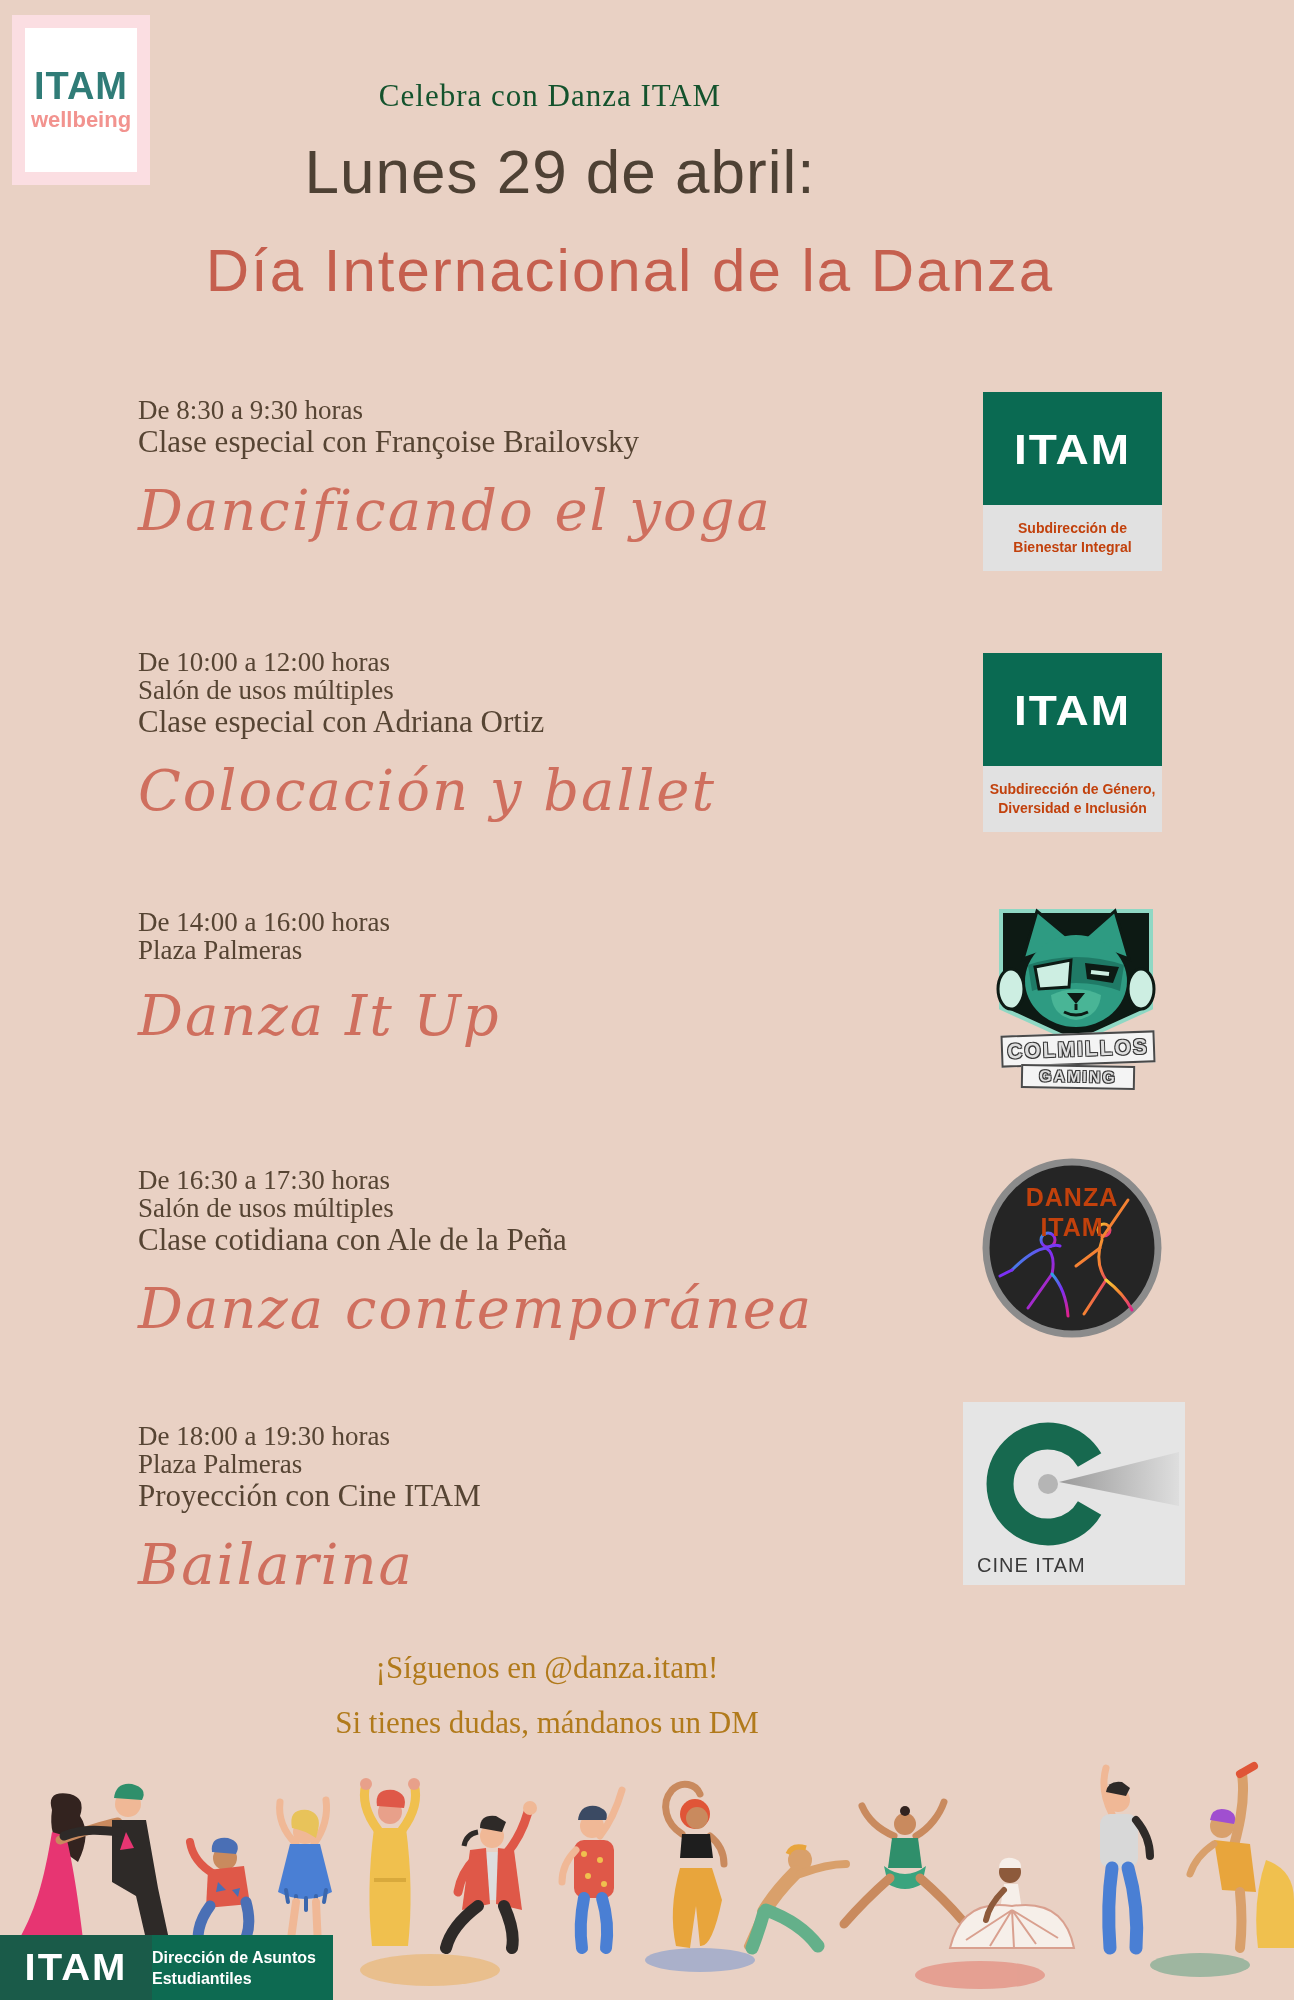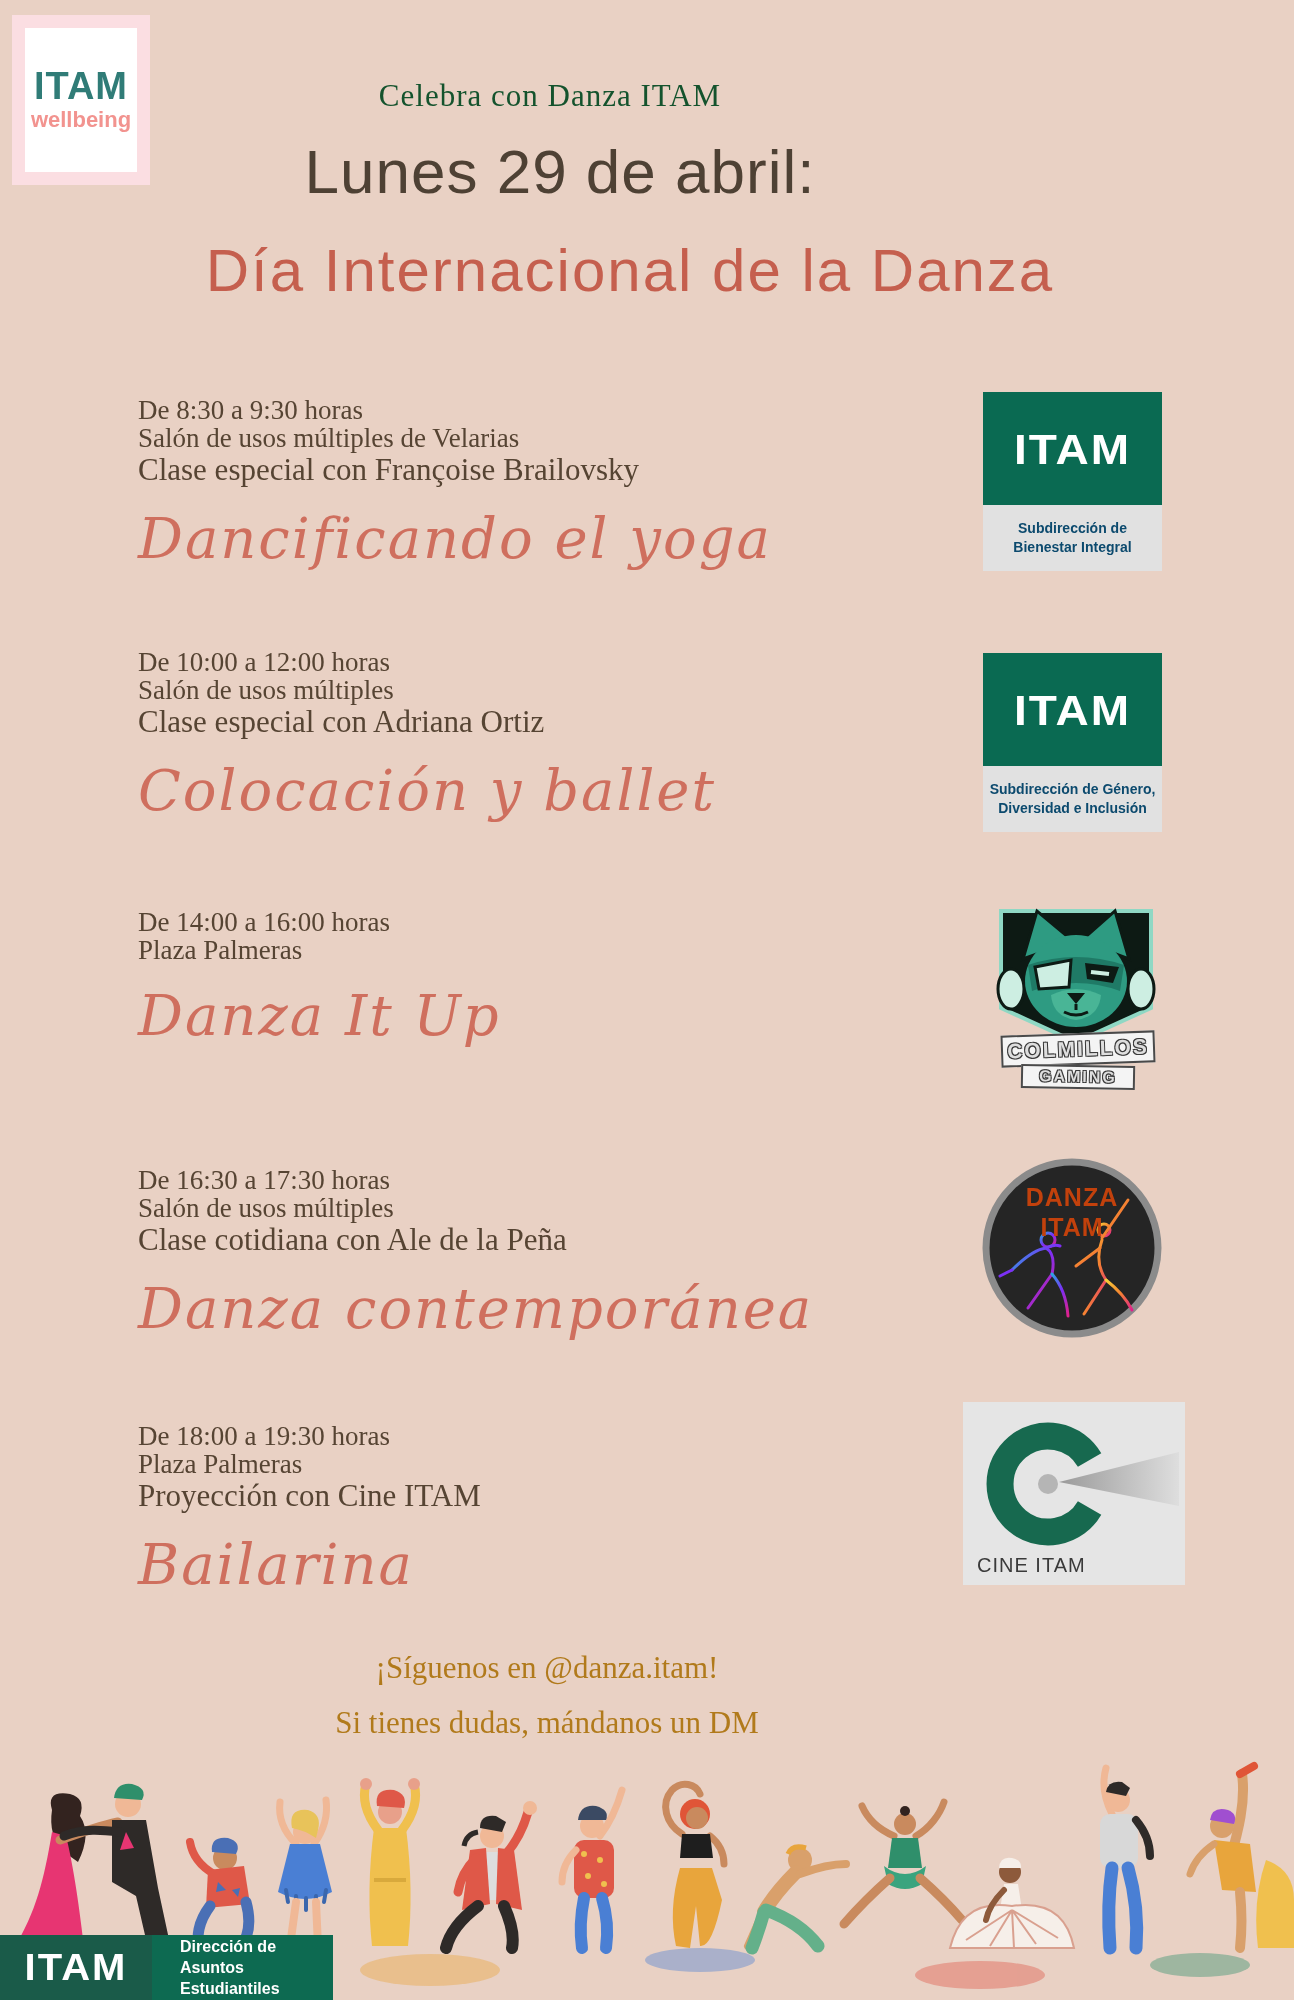--- a/index.html
+++ b/index.html
@@ -43,21 +43,21 @@
     font-size:56px;line-height:60px;color:#cf6f5e;letter-spacing:2px;margin-top:22px;
   }
   
   .itam-logo{position:absolute;left:983px;width:179px;height:179px;}
   .itam-green{height:113px;background:#0a6a52;display:flex;align-items:center;justify-content:center;}
   .itam-word{font-family:"Liberation Sans",sans-serif;font-weight:bold;font-size:46px;
     color:#ffffff;letter-spacing:2px;transform:scaleY(0.92);}
   .itam-gray{height:66px;background:#e1e1e1;display:flex;flex-direction:column;
     align-items:center;justify-content:center;}
   .itam-gray span{font-family:"Liberation Sans",sans-serif;font-size:14px;line-height:19px;
-    color:#0c4a6e;font-weight:bold;}
+    color:#c2410c;font-weight:bold;}
   .colmillos{position:absolute;left:995px;top:905px;width:162px;height:195px;}
   .colm-banner{position:absolute;left:6px;width:150px;background:#f4f4f4;border:2px solid #4a4a4a;
     text-align:center;font-family:"Liberation Sans",sans-serif;font-weight:bold;
     color:#dedede;text-shadow:-1px -1px 0 #3a3a3a,1px -1px 0 #3a3a3a,-1px 1px 0 #3a3a3a,1px 1px 0 #3a3a3a;}
   .colm-banner.b1{top:128px;font-size:21px;letter-spacing:2px;transform:rotate(-2deg);padding:2px 0;}
   .colm-banner.b2{top:160px;left:26px;width:110px;font-size:16px;letter-spacing:2px;transform:rotate(1deg);padding:1px 0;}
   .danza-logo{position:absolute;left:982px;top:1158px;width:180px;height:180px;}
   .danza-text{position:absolute;left:0;top:24px;width:180px;text-align:center;
     font-family:"Liberation Sans",sans-serif;font-weight:bold;color:#c2410c;
     font-size:25px;line-height:30px;letter-spacing:1px;}
@@ -70,21 +70,21 @@
   .social-1{top:1650px;}
   .social-2{top:1705px;}
   
   .dancers{position:absolute;left:0;top:1740px;width:1294px;height:260px;}
   
   .footer-bar{position:absolute;left:0;top:1935px;width:333px;height:65px;display:flex;z-index:5;}
   .footer-itam{width:152px;background:#1a5b49;display:flex;align-items:center;justify-content:center;}
   .footer-itam span{font-family:"Liberation Sans",sans-serif;font-weight:bold;font-size:40px;
     color:#ffffff;letter-spacing:2px;transform:scaleY(0.9);}
   .footer-dept{width:181px;background:#0d6a51;display:flex;flex-direction:column;justify-content:center;
-    padding-left:28px;box-sizing:border-box;}
+    padding-left:0;box-sizing:border-box;}
   .footer-dept span{font-family:"Liberation Sans",sans-serif;font-weight:bold;font-size:16px;
     line-height:21px;color:#ffffff;}
 </style>
 </head>
 <body>
 
 <div class="poster">
 
   <div class="wellbeing-badge">
     <div class="wb-inner">
@@ -92,21 +92,20 @@
       <div class="wb-well">wellbeing</div>
     </div>
   </div>
 
   <div class="kicker">Celebra con Danza ITAM</div>
   <h1 class="title">Lunes 29 de abril:</h1>
   <h2 class="subtitle">Día Internacional de la Danza</h2>
 
   <div class="event" style="top:396px">
     <div class="ev-time">De 8:30 a 9:30 horas</div>
-    <div class="ev-loc">Salón de usos múltiples de Velarias</div>
     <div class="ev-desc">Clase especial con Françoise Brailovsky</div>
     <div class="ev-name">Dancificando el yoga</div>
   </div>
   <div class="event" style="top:648px">
     <div class="ev-time">De 10:00 a 12:00 horas</div>
     <div class="ev-loc">Salón de usos múltiples</div>
     <div class="ev-desc">Clase especial con Adriana Ortiz</div>
     <div class="ev-name">Colocación y ballet</div>
   </div>
   <div class="event" style="top:908px">

